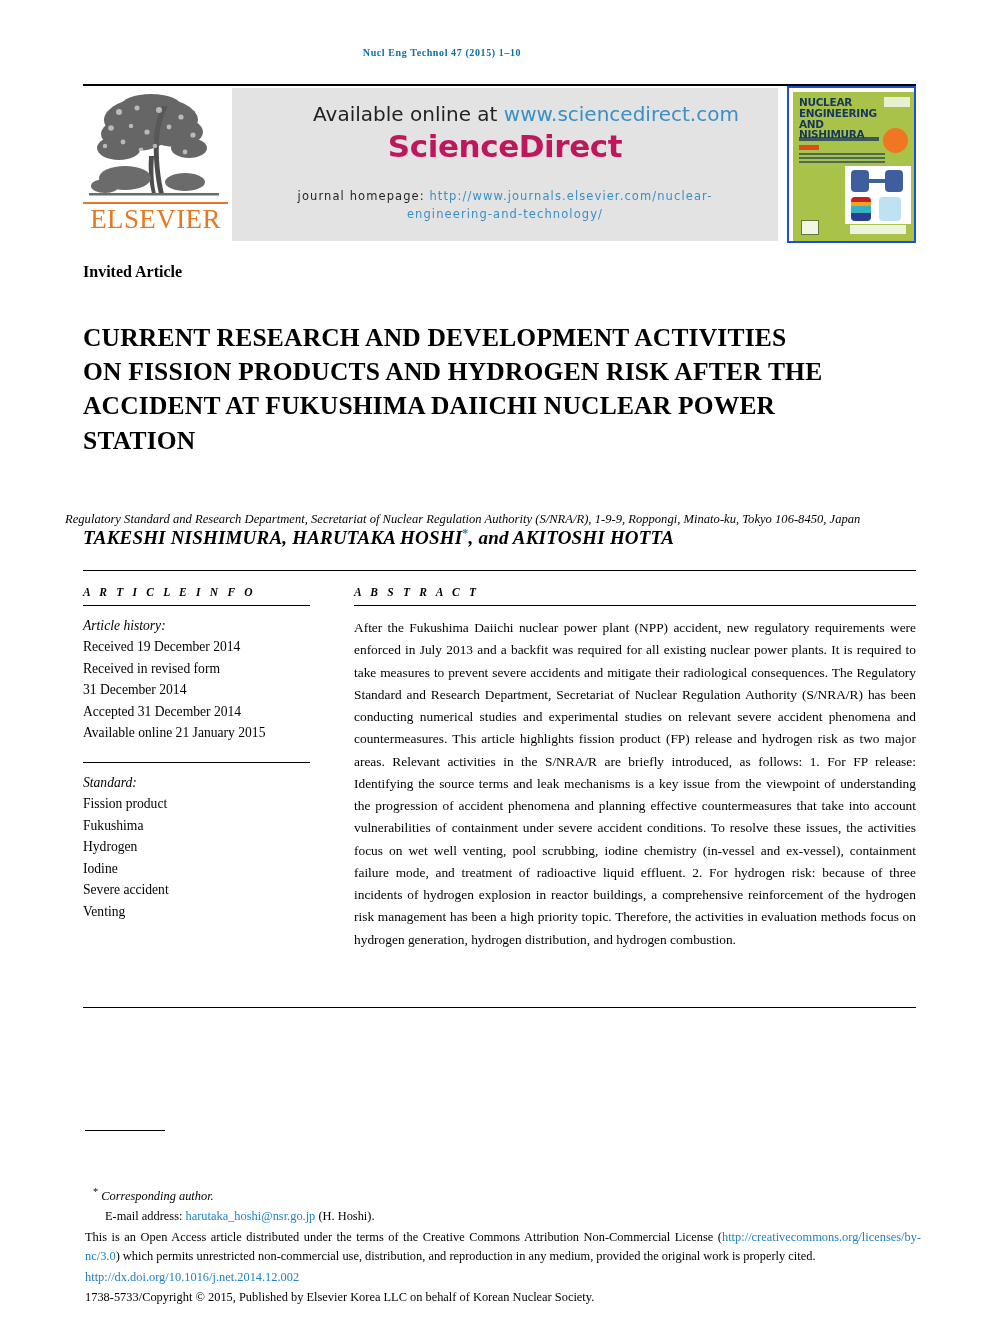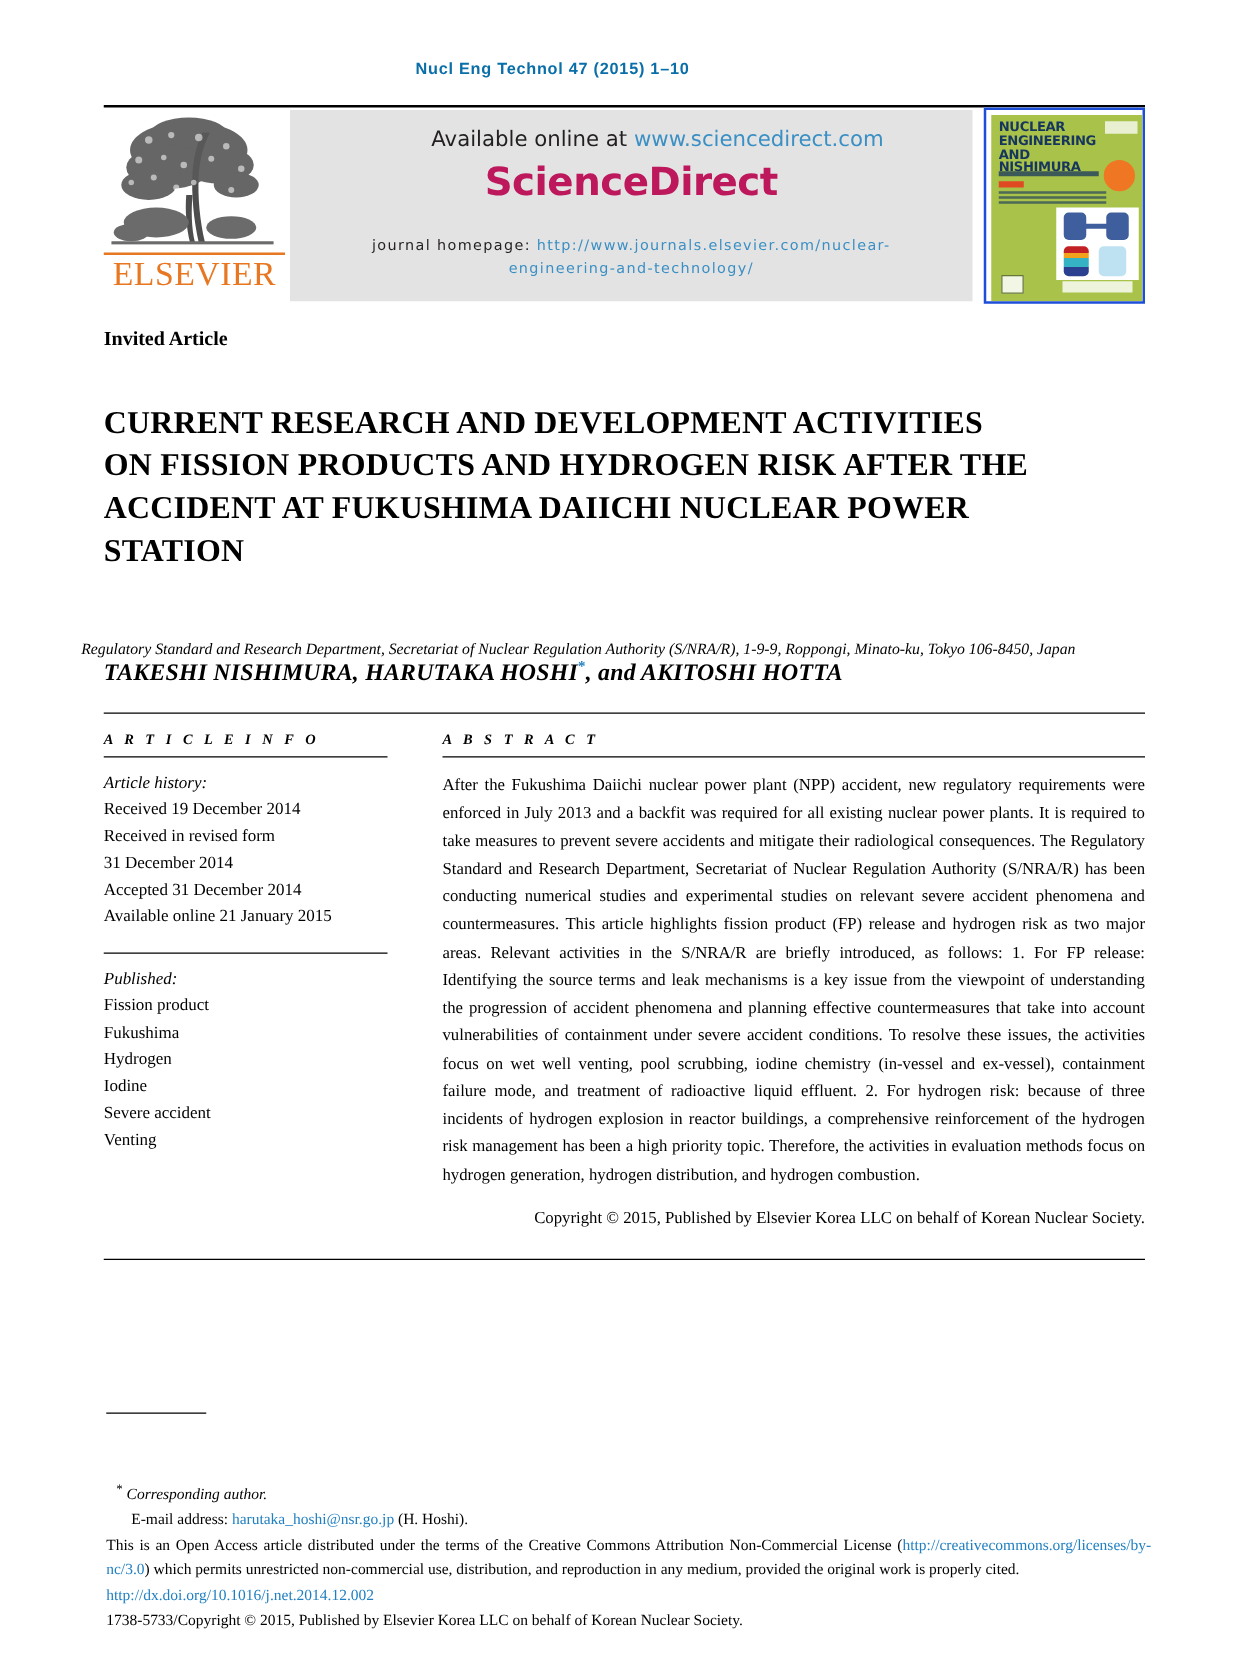--- a/index.html
+++ b/index.html
@@ -21,23 +21,23 @@
     width: 992px;
     height: 1323px;
   }
 
   
   .running-head {
     position: absolute;
     left: 0; top: 47px;
     width: 884px;
     text-align: center;
-    font-family: Liberation Sans, sans-serif;
-    font-weight: bold;
-    font-size: 13px;
+    font-family: Liberation Serif, serif;
+    font-weight: bold;
+    font-size: 10px;
     letter-spacing: 0.6px;
     color: #0a6ea8;
   }
 
   
   .masthead {
     position: absolute;
     left: 83px; top: 84px;
     width: 833px;
     height: 157px;
@@ -75,21 +75,21 @@
     width: 546px;
     height: 153px;
     background: #e3e3e3;
   }
   .sd-avail {
     position: absolute;
     left: 0; top: 14px;
     width: 588px;
     text-align: center;
     font-family: "DejaVu Sans", sans-serif;
-    font-size: 17px;
+    font-size: 20px;
     color: #231f20;
   }
   .sd-avail .lnk { color: #3a8fc4; }
   .sd-logo {
     position: absolute;
     left: 0; top: 40px;
     width: 546px;
     text-align: center;
     font-family: "DejaVu Sans", sans-serif;
     font-weight: bold;
@@ -434,36 +434,35 @@
       <div class="lbl">Article history:</div>
       <div>Received 19 December 2014</div>
       <div>Received in revised form</div>
       <div>31 December 2014</div>
       <div>Accepted 31 December 2014</div>
       <div>Available online 21 January 2015</div>
     </div>
     <div class="kw-block">
       <div class="kw-rule"></div>
       <div class="info-body">
-        <div class="lbl">Published:</div>
+        <div class="lbl">Standard:</div>
         <div>Fission product</div>
         <div>Fukushima</div>
         <div>Hydrogen</div>
         <div>Iodine</div>
         <div>Severe accident</div>
         <div>Venting</div>
       </div>
     </div>
   </div>
 
   <div class="col-abs">
     <div class="sec-head">A B S T R A C T</div>
     <div class="rule"></div>
     <div class="abs-body">After the Fukushima Daiichi nuclear power plant (NPP) accident, new regulatory requirements were enforced in July 2013 and a backfit was required for all existing nuclear power plants. It is required to take measures to prevent severe accidents and mitigate their radiological consequences. The Regulatory Standard and Research Department, Secretariat of Nuclear Regulation Authority (S/NRA/R) has been conducting numerical studies and experimental studies on relevant severe accident phenomena and countermeasures. This article highlights fission product (FP) release and hydrogen risk as two major areas. Relevant activities in the S/NRA/R are briefly introduced, as follows: 1. For FP release: Identifying the source terms and leak mechanisms is a key issue from the viewpoint of understanding the progression of accident phenomena and planning effective countermeasures that take into account vulnerabilities of containment under severe accident conditions. To resolve these issues, the activities focus on wet well venting, pool scrubbing, iodine chemistry (in-vessel and ex-vessel), containment failure mode, and treatment of radioactive liquid effluent. 2. For hydrogen risk: because of three incidents of hydrogen explosion in reactor buildings, a comprehensive reinforcement of the hydrogen risk management has been a high priority topic. Therefore, the activities in evaluation methods focus on hydrogen generation, hydrogen distribution, and hydrogen combustion.</div>
-    <div class="copyline">Copyright © 2015, Published by Elsevier Korea LLC on behalf of Korean Nuclear Society.</div>
   </div>
 
   <div class="sep-bot"></div>
 
   <div class="foot-rule"></div>
   <div class="footnotes">
     <div class="fn-corr">
       <sup>*</sup><span> Corresponding author.</span>
     </div>
     <div class="fn-mail">

